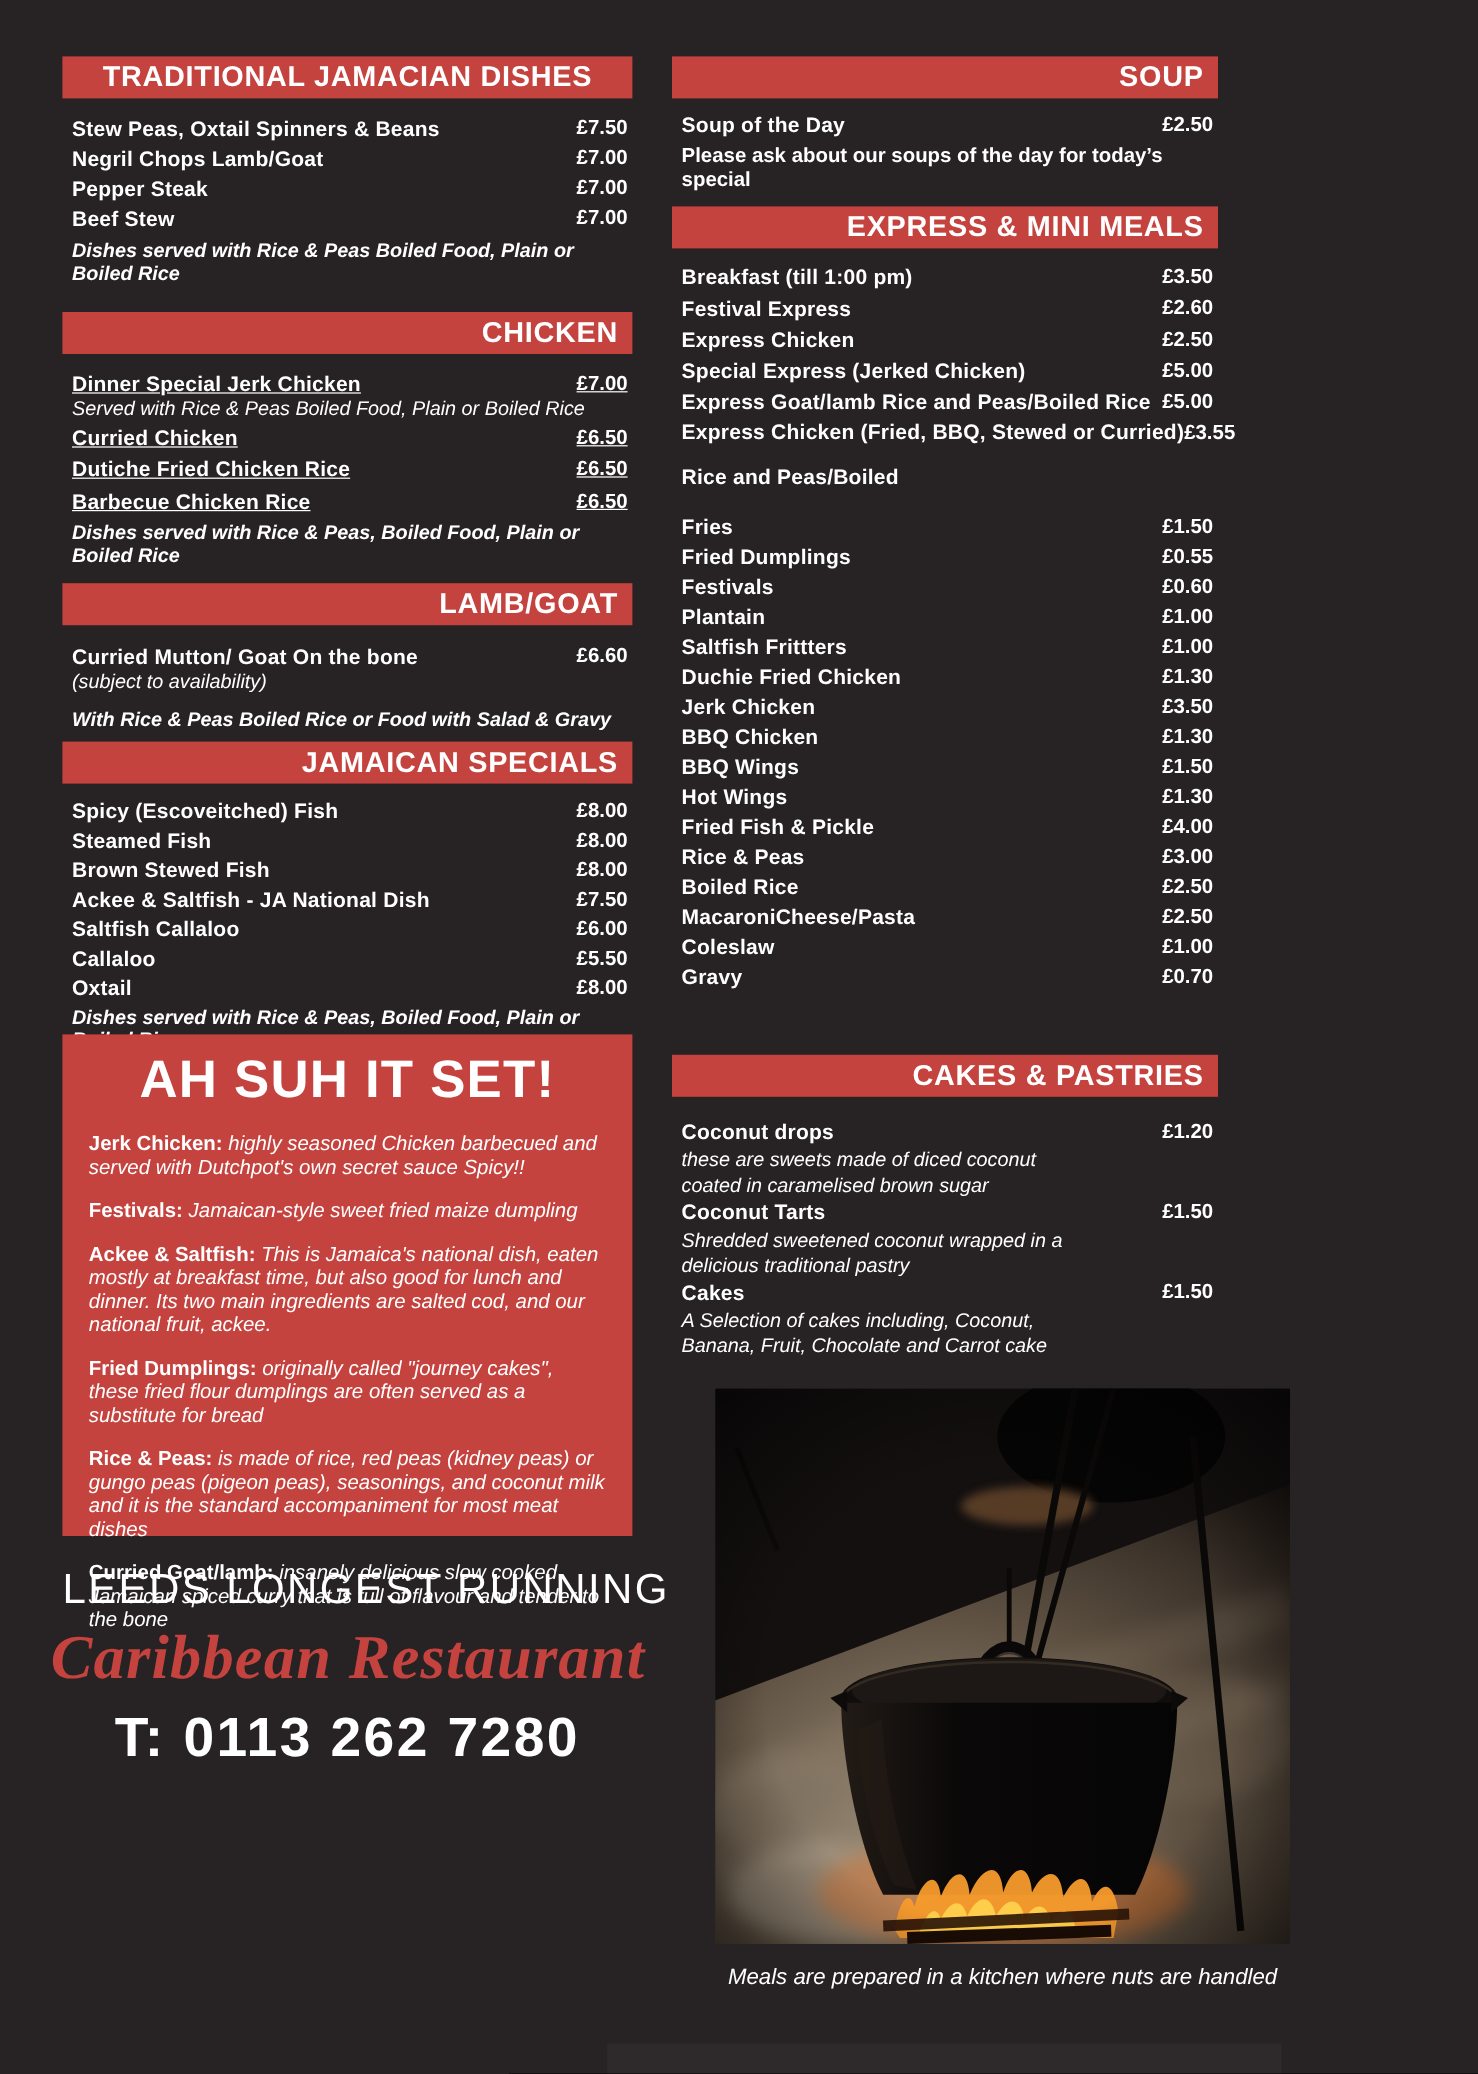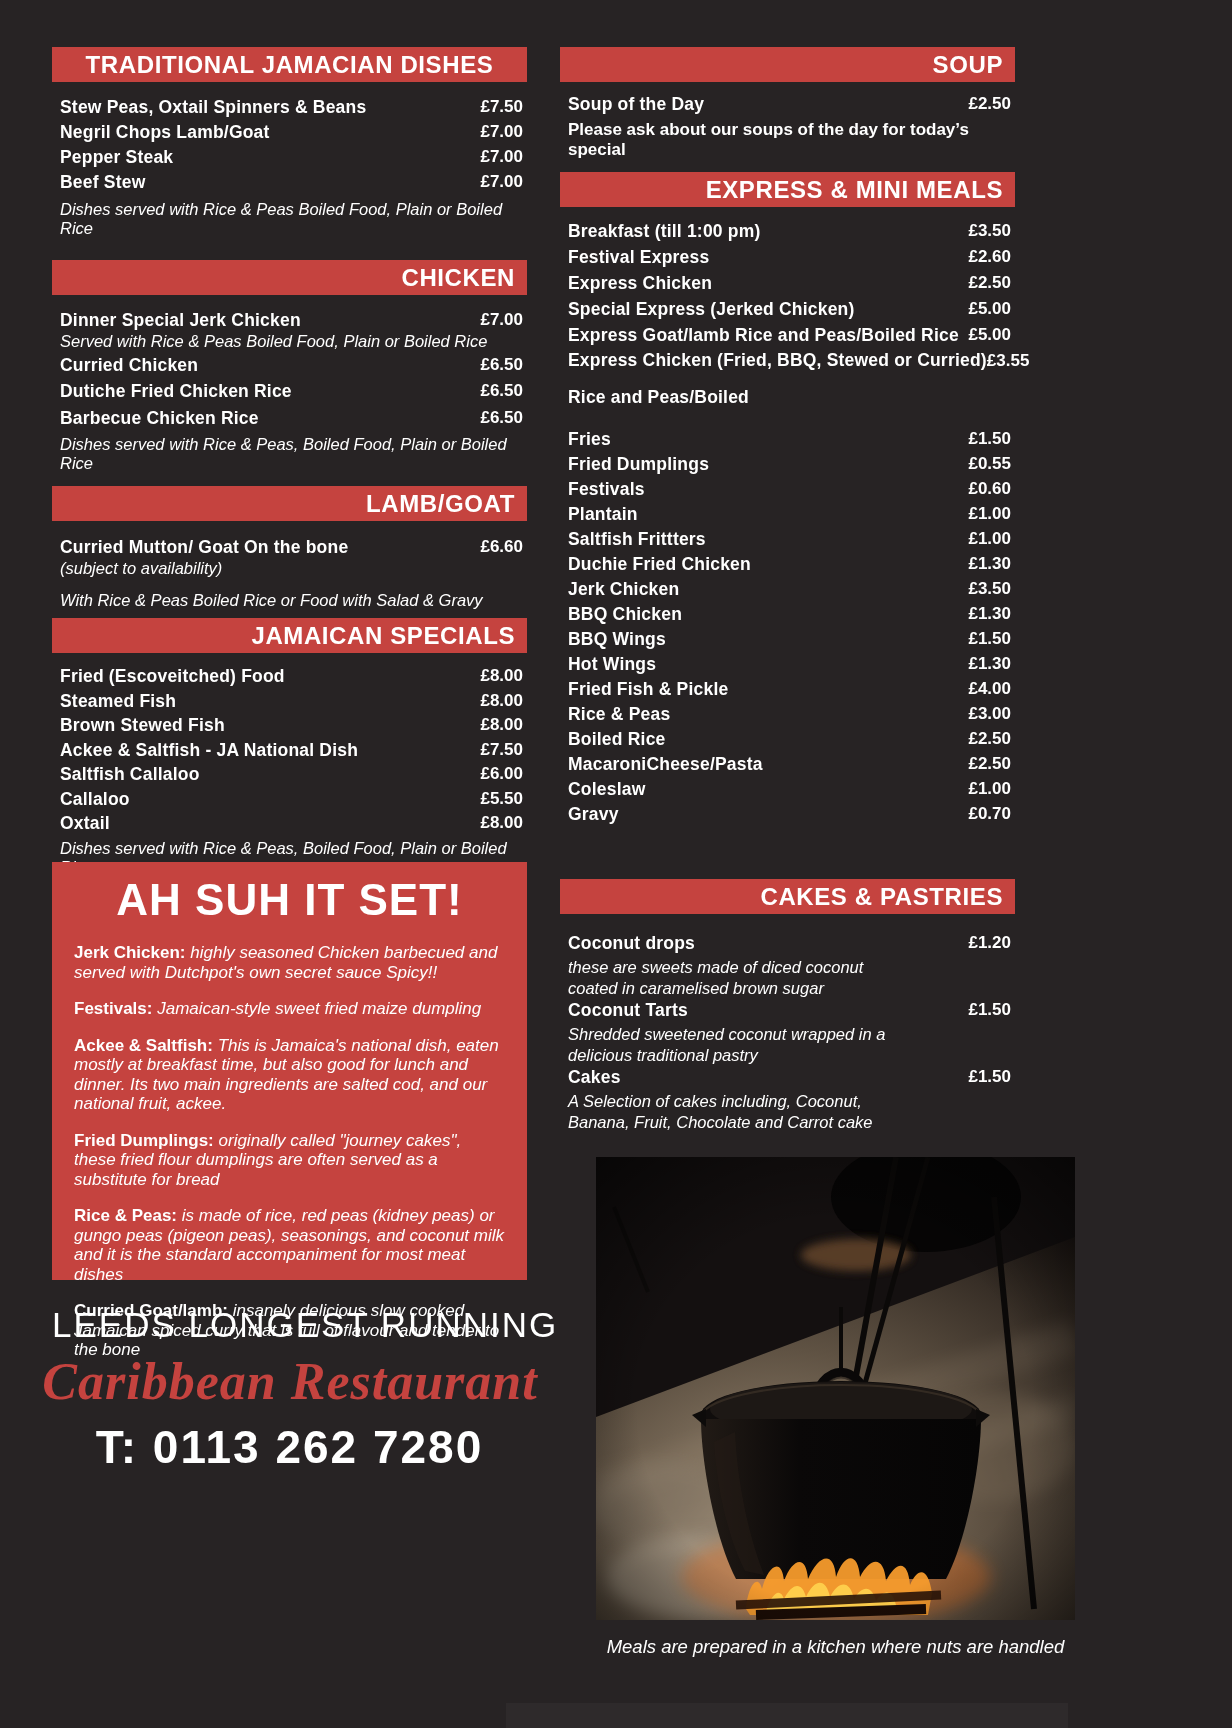--- a/index.html
+++ b/index.html
@@ -15,24 +15,24 @@
     font-size:24px;line-height:35px;letter-spacing:.6px;
     padding:0 12px;box-sizing:border-box;white-space:nowrap;
   }
   .bar-center{text-align:center;}
   .bar-right{text-align:right;}
   .items{padding:0 4px 0 8px;}
   .row{display:flex;justify-content:space-between;align-items:flex-start;height:25px;}
   .nm{font-weight:700;font-size:17.5px;letter-spacing:.2px;white-space:nowrap;}
   .pr{font-weight:700;font-size:17px;white-space:nowrap;}
   .desc{font-style:italic;font-size:16.5px;height:23px;}
-  .note{font-style:italic;font-size:16.5px;}
+  .note{font-style:italic;font-size:16.5px;font-weight:bold;}
   
   .i-trad{margin-top:15px;} .i-trad .note{margin-top:3px;}
-  .i-chk{margin-top:15px;} .i-chk .row{height:26px;} .i-chk .row-first{height:22px;}
+  .i-chk{margin-top:15px;} .i-chk .row{height:26px;text-decoration:underline;} .i-chk .row-first{height:22px;}
   .i-chk .row-b{height:27px;} .i-chk .note{margin-top:0;}
   .i-lam{margin-top:16px;} .i-lam .row{height:22px;} .i-lam .desc{height:24px;}
   .i-lam .note{margin-top:8px;}
   .i-spc{margin-top:13px;} .i-spc .row{height:24.5px;} .i-spc .note{margin-top:1px;}
   
   .i-soup{margin-top:12px;} .bold-note{font-weight:700;font-size:17px;margin-top:1px;}
   .i-exp{margin-top:14px;} .i-exp .row{height:26px;}
   .row2{display:flex;justify-content:space-between;align-items:flex-start;}
   .row2 .nm{line-height:19px;display:block;}
   .i-sid{margin-top:16px;} .i-sid .row{height:25px;}
@@ -124,21 +124,21 @@
       </div>
       <div class="desc">(subject to availability)</div>
       <div class="note">With Rice &amp; Peas Boiled Rice or Food with Salad &amp; Gravy</div>
     </div>
   </section>
 
   <section class="sec" style="top:618px">
     <div class="bar bar-right">JAMAICAN SPECIALS</div>
     <div class="items i-spc">
       <div class="row">
-        <span class="nm">Fried (Escoveitched) Food</span>
+        <span class="nm">Spicy (Escoveitched) Fish</span>
         <span class="pr">£8.00</span>
       </div>
       <div class="row">
         <span class="nm">Steamed Fish</span>
         <span class="pr">£8.00</span>
       </div>
       <div class="row">
         <span class="nm">Brown Stewed Fish</span>
         <span class="pr">£8.00</span>
       </div>

